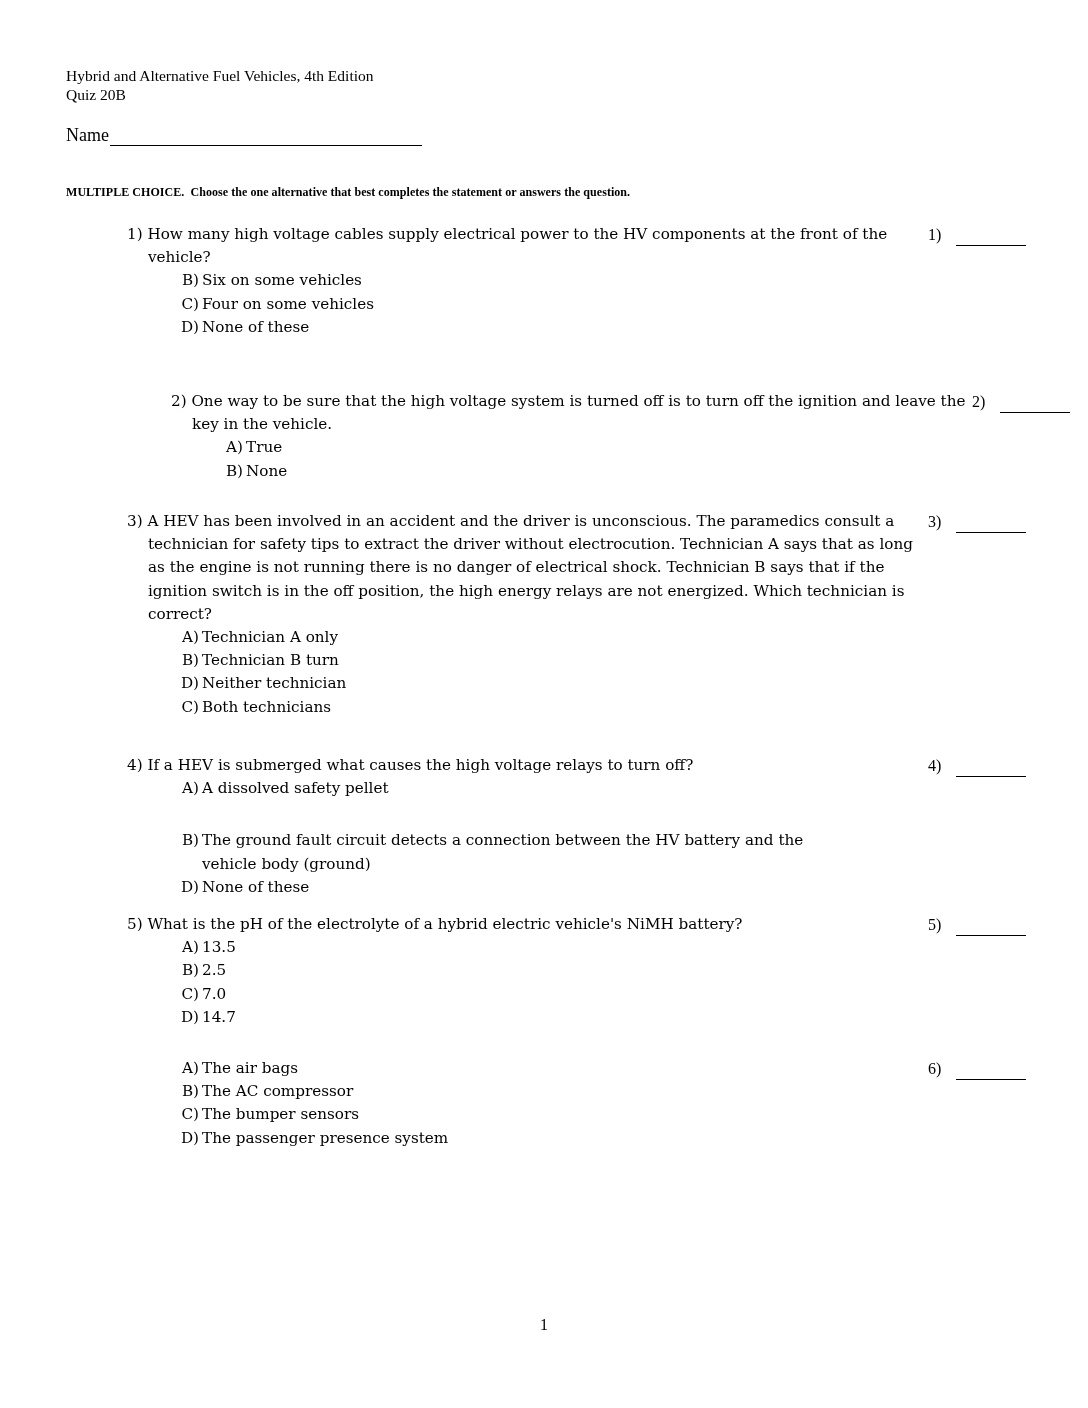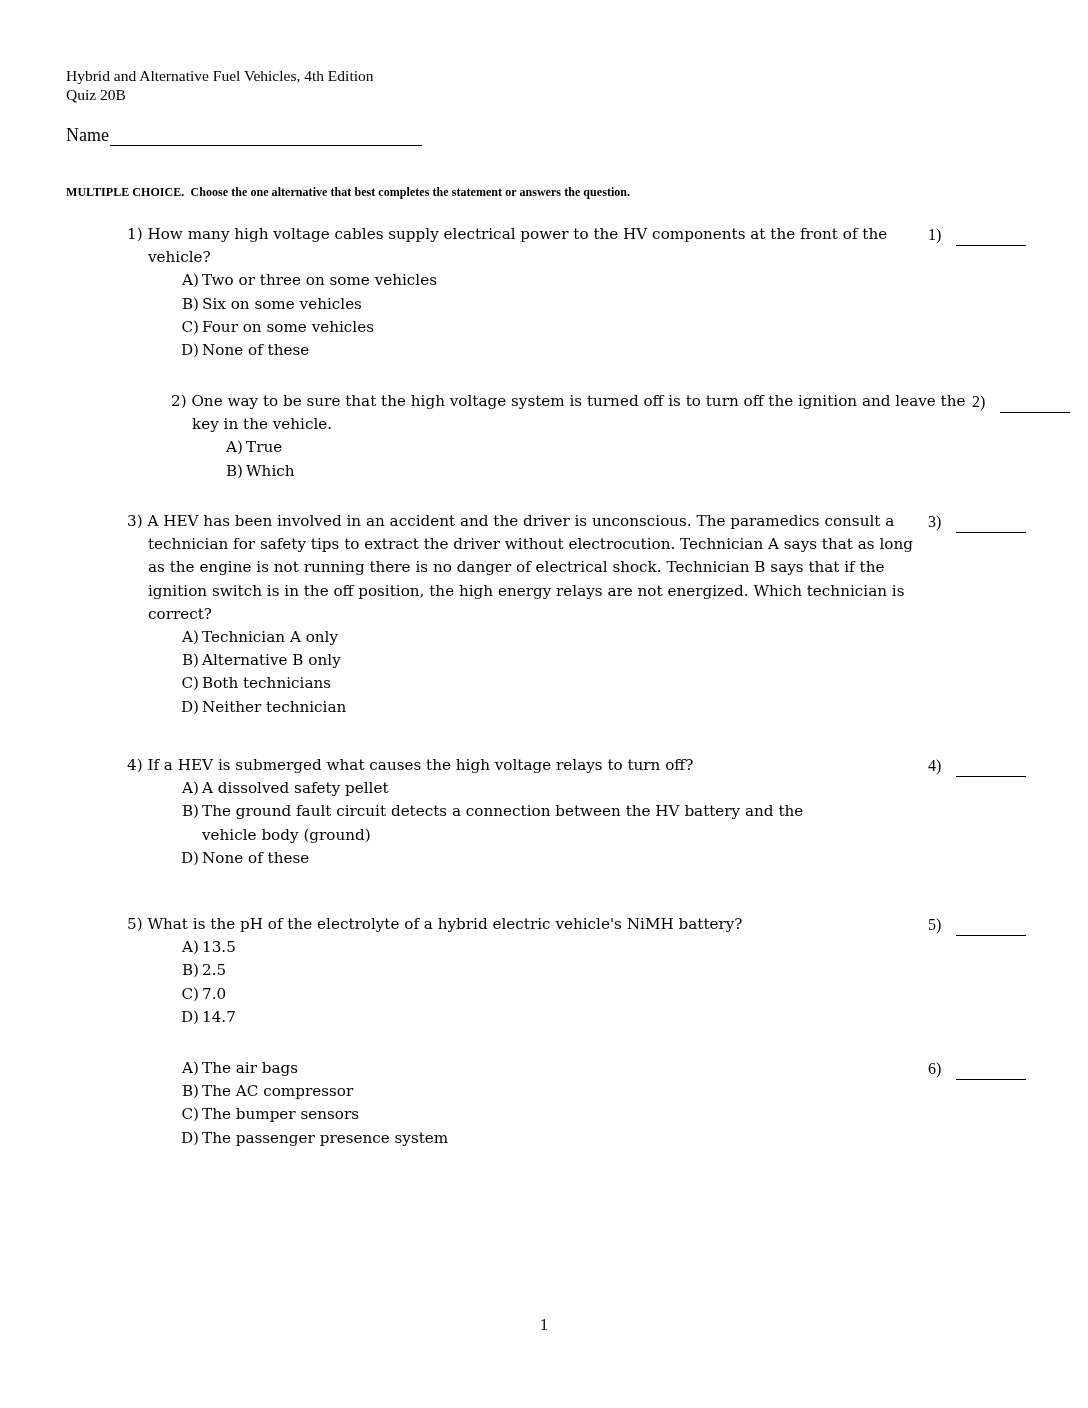--- a/index.html
+++ b/index.html
@@ -39,56 +39,55 @@
     <span>Name</span>
     <span class="name-line"></span>
   </div>
 
   <div class="instructions">
     <span class="lead">MULTIPLE CHOICE.</span>&nbsp;&nbsp;<span>Choose the one alternative that best completes the statement or answers the question.</span>
   </div>
 
   <div class="q" style="top:223px;">
     <div class="q-text"><span>1)</span> <span>How many high voltage cables supply electrical power to the HV components at the front of the vehicle?</span></div>
-    <div class="opt"><span class="letter">A)</span><span>Two or three on some vehicles</span></div>
     <div class="opt"><span class="letter">B)</span><span>Six on some vehicles</span></div>
     <div class="opt"><span class="letter">C)</span><span>Four on some vehicles</span></div>
     <div class="opt"><span class="letter">D)</span><span>None of these</span></div>
     <div class="answer">
       <span class="num">1)</span>
       <span class="blank"></span>
     </div>
   </div>
 
   <div class="q" style="top:390px;margin-left:44px;">
     <div class="q-text"><span>2)</span> <span>One way to be sure that the high voltage system is turned off is to turn off the ignition and leave the key in the vehicle.</span></div>
     <div class="opt"><span class="letter">A)</span><span>True</span></div>
-    <div class="opt"><span class="letter">B)</span><span>Which</span></div>
+    <div class="opt"><span class="letter">B)</span><span>None</span></div>
     <div class="answer">
       <span class="num">2)</span>
       <span class="blank"></span>
     </div>
   </div>
 
   <div class="q" style="top:510px;">
     <div class="q-text"><span>3)</span> <span>A HEV has been involved in an accident and the driver is unconscious. The paramedics consult a technician for safety tips to extract the driver without electrocution. Technician A says that as long as the engine is not running there is no danger of electrical shock. Technician B says that if the ignition switch is in the off position, the high energy relays are not energized. Which technician is correct?</span></div>
     <div class="opt"><span class="letter">A)</span><span>Technician A only</span></div>
-    <div class="opt"><span class="letter">B)</span><span>Alternative B only</span></div>
+    <div class="opt"><span class="letter">B)</span><span>Technician B turn</span></div>
+    <div class="opt"><span class="letter">D)</span><span>Neither technician</span></div>
     <div class="opt"><span class="letter">C)</span><span>Both technicians</span></div>
-    <div class="opt"><span class="letter">D)</span><span>Neither technician</span></div>
     <div class="answer">
       <span class="num">3)</span>
       <span class="blank"></span>
     </div>
   </div>
 
   <div class="q" style="top:754px;">
     <div class="q-text"><span>4)</span> <span>If a HEV is submerged what causes the high voltage relays to turn off?</span></div>
     <div class="opt"><span class="letter">A)</span><span>A dissolved safety pellet</span></div>
-    <div class="opt opt-wrap" style="width:640px;"><span class="letter" style="text-indent:0;">B)</span><span>The ground fault circuit detects a connection between the HV battery and the vehicle body (ground)</span></div>
+    <div class="opt opt-wrap" style="width:640px;margin-top:29px;"><span class="letter" style="text-indent:0;">B)</span><span>The ground fault circuit detects a connection between the HV battery and the vehicle body (ground)</span></div>
     <div class="opt"><span class="letter">D)</span><span>None of these</span></div>
     <div class="answer">
       <span class="num">4)</span>
       <span class="blank"></span>
     </div>
   </div>
 
   <div class="q" style="top:913px;">
     <div class="q-text"><span>5)</span> <span>What is the pH of the electrolyte of a hybrid electric vehicle's NiMH battery?</span></div>
     <div class="opt"><span class="letter">A)</span><span>13.5</span></div>

